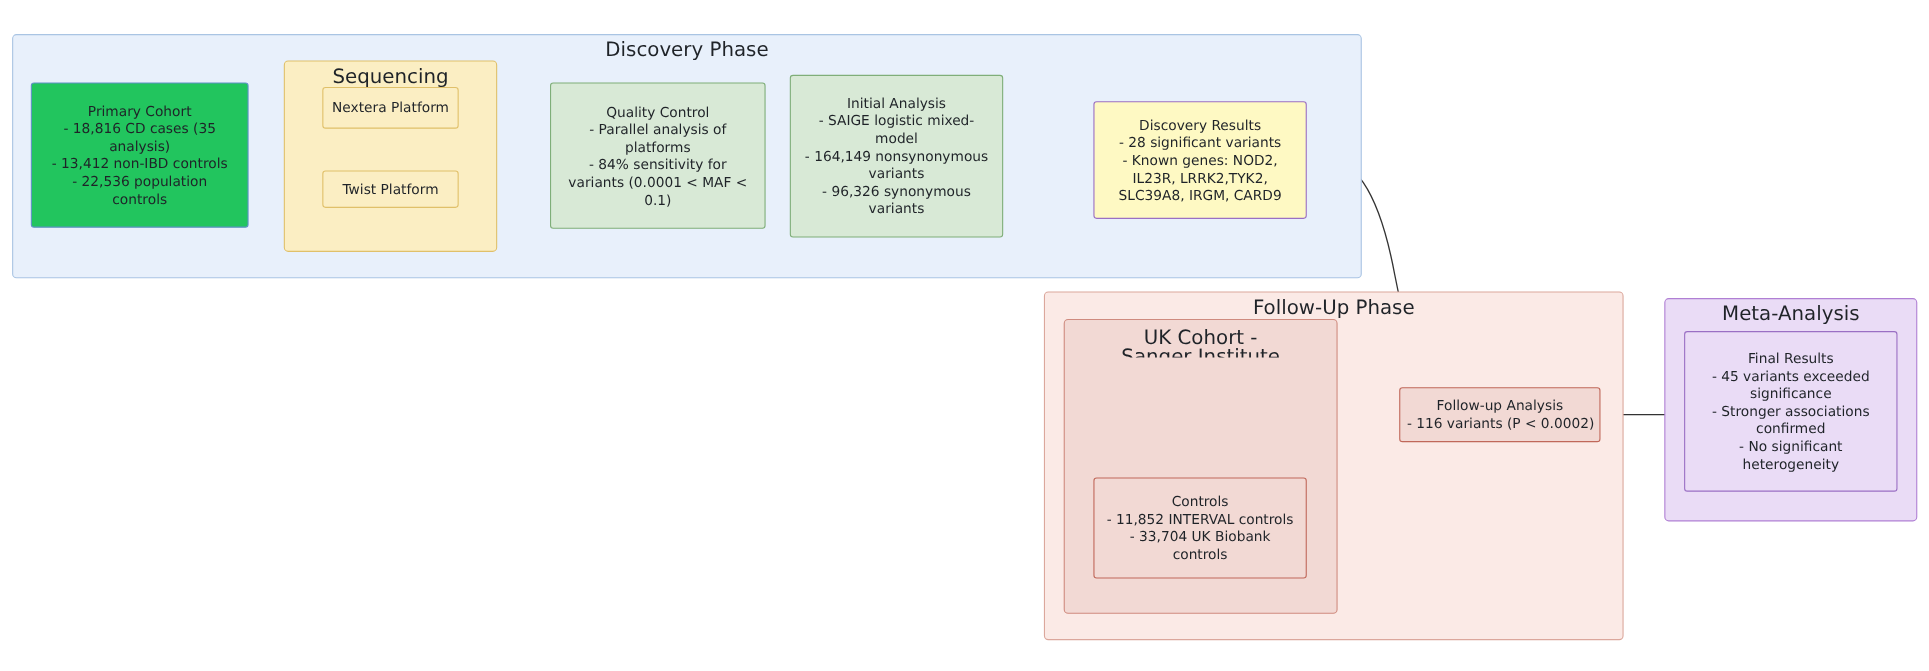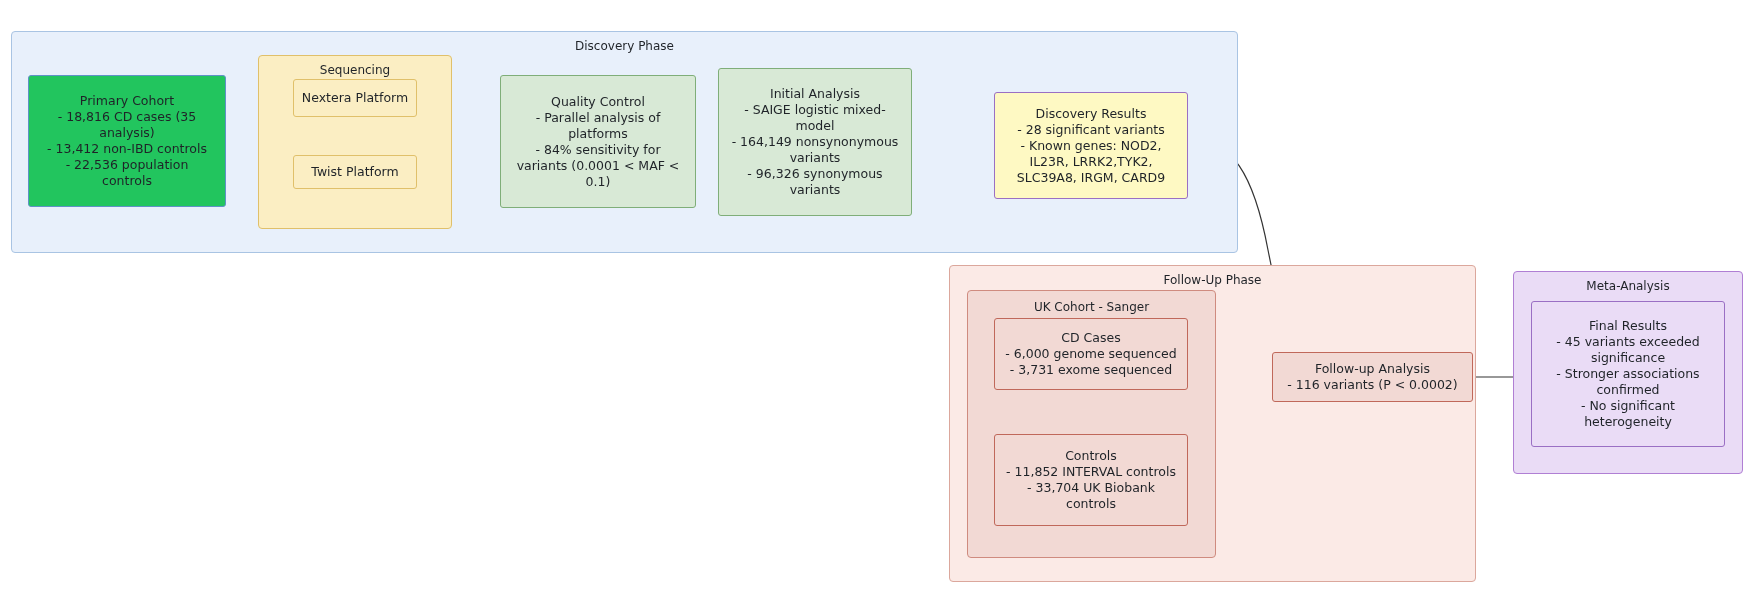--- a/index.html
+++ b/index.html
@@ -24,21 +24,21 @@
     border-width: 1px;
     border-style: solid;
     border-radius: 4px;
   }
   .subgraph > .sg-title {
     position: absolute;
     top: 6px;
     left: 0;
     right: 0;
     text-align: center;
-    font-size: 12px;
+    font-size: 18px;
     color: #1f2328;
     line-height: 16px;
     white-space: nowrap;
   }
   .sg-discovery {
     background: #e8f0fb;
     border-color: #a9c4e3;
   }
   .sg-sequencing {
     background: #fbeec3;
@@ -203,38 +203,31 @@
   </div>
 
   <div class="subgraph sg-followup" style="left:949px; top:265px; width:527px; height:317px;">
     <div class="sg-title">Follow-Up Phase</div>
   </div>
 
   <div class="subgraph sg-ukcohort" style="left:967px; top:290px; width:249px; height:268px;">
     <div class="sg-title">UK Cohort - Sanger Institute</div>
   </div>
 
-  <div class="node n-pink" style="left:994px; top:318px; width:194px; height:72px;">
-    <div class="lines">
-      <span class="ln">CD Cases</span>
-      <span class="ln">- 6,000 genome sequenced</span>
-      <span class="ln">- 3,731 exome sequenced</span>
-    </div>
-  </div>
 
   <div class="node n-pink" style="left:994px; top:434px; width:194px; height:92px;">
     <div class="lines">
       <span class="ln">Controls</span>
       <span class="ln">- 11,852 INTERVAL controls</span>
       <span class="ln">- 33,704 UK Biobank</span>
       <span class="ln">controls</span>
     </div>
   </div>
 
-  <div class="node n-pink" style="left:1272px; top:352px; width:201px; height:50px;justify-content:center;">
+  <div class="node n-pink" style="left:1272px; top:352px; width:183px; height:50px;justify-content:center;">
     <div class="lines">
       <span class="ln">Follow-up Analysis</span>
       <span class="ln">- 116 variants (P &lt; 0.0002)</span>
     </div>
   </div>
 
   <div class="subgraph sg-meta" style="left:1513px; top:271px; width:230px; height:203px;">
     <div class="sg-title">Meta-Analysis</div>
   </div>
 

